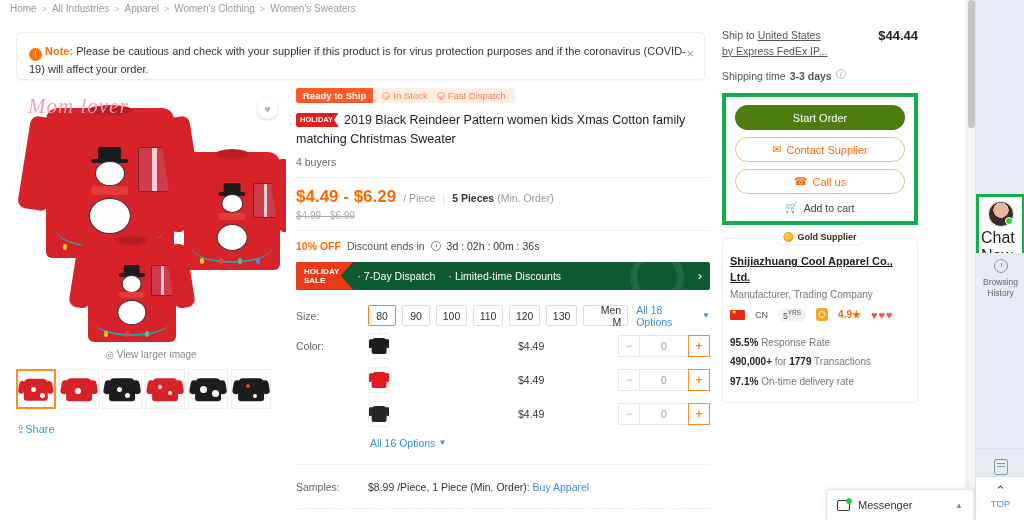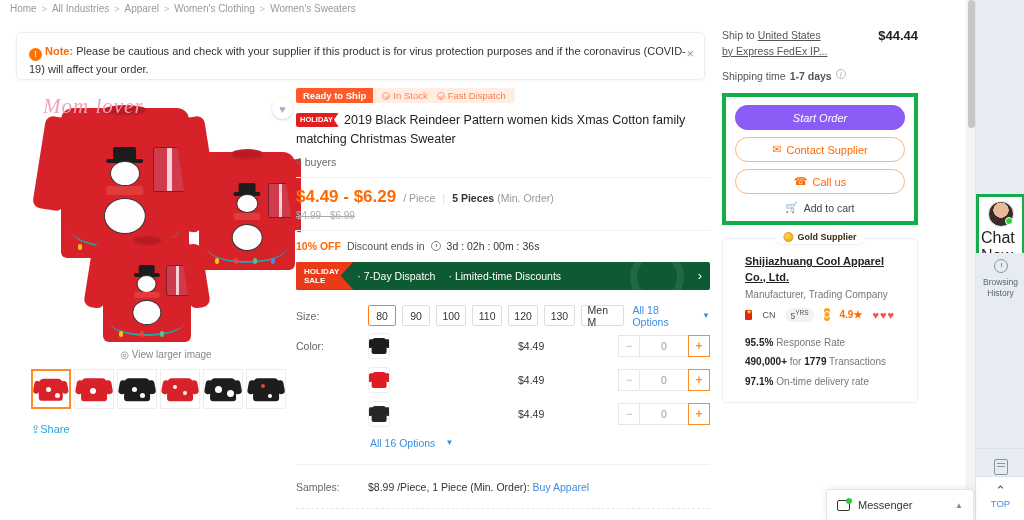--- a/index.html
+++ b/index.html
@@ -30,21 +30,21 @@
     background: #ff7300; color: #fff; font-size: 9px; text-align: center;
     line-height: 13px; vertical-align: -2px; margin-right: 3px;
   }
   .note-label { color: #ff6a00; font-weight: bold; }
   .note-x {
     position: absolute; right: 10px; top: 14px; color: #999;
     font-size: 13px; cursor: pointer; line-height: 1;
   }
 
   
-  .gallery { position: absolute; left: 16px; top: 90px; width: 270px; margin-left: 15px; }
+  .gallery { position: absolute; left: 16px; top: 90px; width: 270px; }
   .main-img {
     position: relative; width: 270px; height: 255px; overflow: hidden;
     background: #fff;
   }
   .sweaters { position: absolute; inset: 0; }
   .sw {
     position: absolute; background: #d8222a; border-radius: 12px 12px 6px 6px;
   }
   .sw::before, .sw::after {
     content: ""; position: absolute; top: 6%; width: 24%; height: 62%;
@@ -207,26 +207,26 @@
   }
 
   
   .attrs { margin-top: 13px; }
   .arow { display: flex; align-items: center; min-height: 26px; }
   .alabel { width: 72px; font-size: 10.5px; color: #666; flex: none; }
   .sizes { display: flex; gap: 6px; align-items: center; }
   .sizeopt {
     min-width: 28px; height: 21px; border: 1px solid #ddd; border-radius: 2px;
     font-size: 10.5px; color: #333; display: flex; align-items: center;
-    justify-content: center; padding: 0 6px; cursor: pointer; background: #fff;
+    justify-content: center; padding: 0 6px; cursor: pointer; background: #fff; text-align: right;
   }
   .sizeopt.sel { border-color: #ff7a1a; color: #333; }
   .alloptions {
     font-size: 10.5px; color: #3e8ede; cursor: pointer; display: flex;
-    align-items: center; gap: 10px; margin-left: 2px;
+    align-items: center; gap: 3px; margin-left: 2px;
   }
   .caret { font-size: 8px; }
   .crow { display: flex; align-items: center; height: 34px; }
   .cswatch {
     width: 26px; height: 26px; border: 1px solid #eee; border-radius: 3px;
     background: #fff; position: relative; overflow: hidden; cursor: pointer;
   }
   .csw-in {
     position: absolute; left: 50%; top: 52%; transform: translate(-50%,-50%);
     width: 74%; height: 66%; border-radius: 4px 4px 2px 2px;
@@ -275,29 +275,29 @@
     display: inline-block; flex: none; cursor: pointer;
   }
   .cta-box {
     border: 4px solid #13ad4b; padding: 8px 9px 7px; margin-top: 2px;
   }
   .btn {
     height: 25px; border-radius: 13px; font-size: 11px;
     display: flex; align-items: center; justify-content: center; gap: 5px;
     cursor: pointer; margin-bottom: 7px;
   }
-  .btn-primary { background: #8b5cf6; color: #fff; font-style: italic; }
+  .btn-primary { background: #4d7c0f; color: #fff; }
   .btn-outline { background: #fff; border: 1px solid #ffb37a; color: #ff6a00; }
   .addcart {
     display: flex; align-items: center; justify-content: center; gap: 5px;
     font-size: 10.5px; color: #444; cursor: pointer; margin-top: 1px;
   }
   .supplier {
     margin-top: 13px; border: 1px solid #eee; border-radius: 4px;
-    padding: 15px 22px 11px; position: relative; background: #fff;
+    padding: 15px 7px 11px; position: relative; background: #fff;
   }
   .gold-badge {
     position: absolute; left: 50%; top: -9px; transform: translateX(-50%);
     background: #fff; border-radius: 10px; padding: 2px 9px;
     font-size: 9px; font-weight: bold; color: #3a2c10; white-space: nowrap;
     display: flex; align-items: center; gap: 4px;
     box-shadow: 0 1px 2px rgba(0,0,0,.07);
   }
   .coin {
     width: 10px; height: 10px; border-radius: 50%;
@@ -678,21 +678,21 @@
     <div class="ship-top">
       <div class="ship-line" style="display:block">
         <span>Ship to</span>
         <span class="u">United States</span><br>
         <span class="u">by Express FedEx IP...</span>
       </div>
       <div class="ship-price">$44.44</div>
     </div>
     <div class="ship-line">
       <span>Shipping time</span>
-      <b>1-7 days</b>
+      <b>3-3 days</b>
       <i class="info-i">i</i>
     </div>
 
     <div class="cta-box">
       <div class="btn btn-primary">
         <span>Start Order</span>
       </div>
       <div class="btn btn-outline">
         <span>✉</span>
         <span>Contact Supplier</span>

